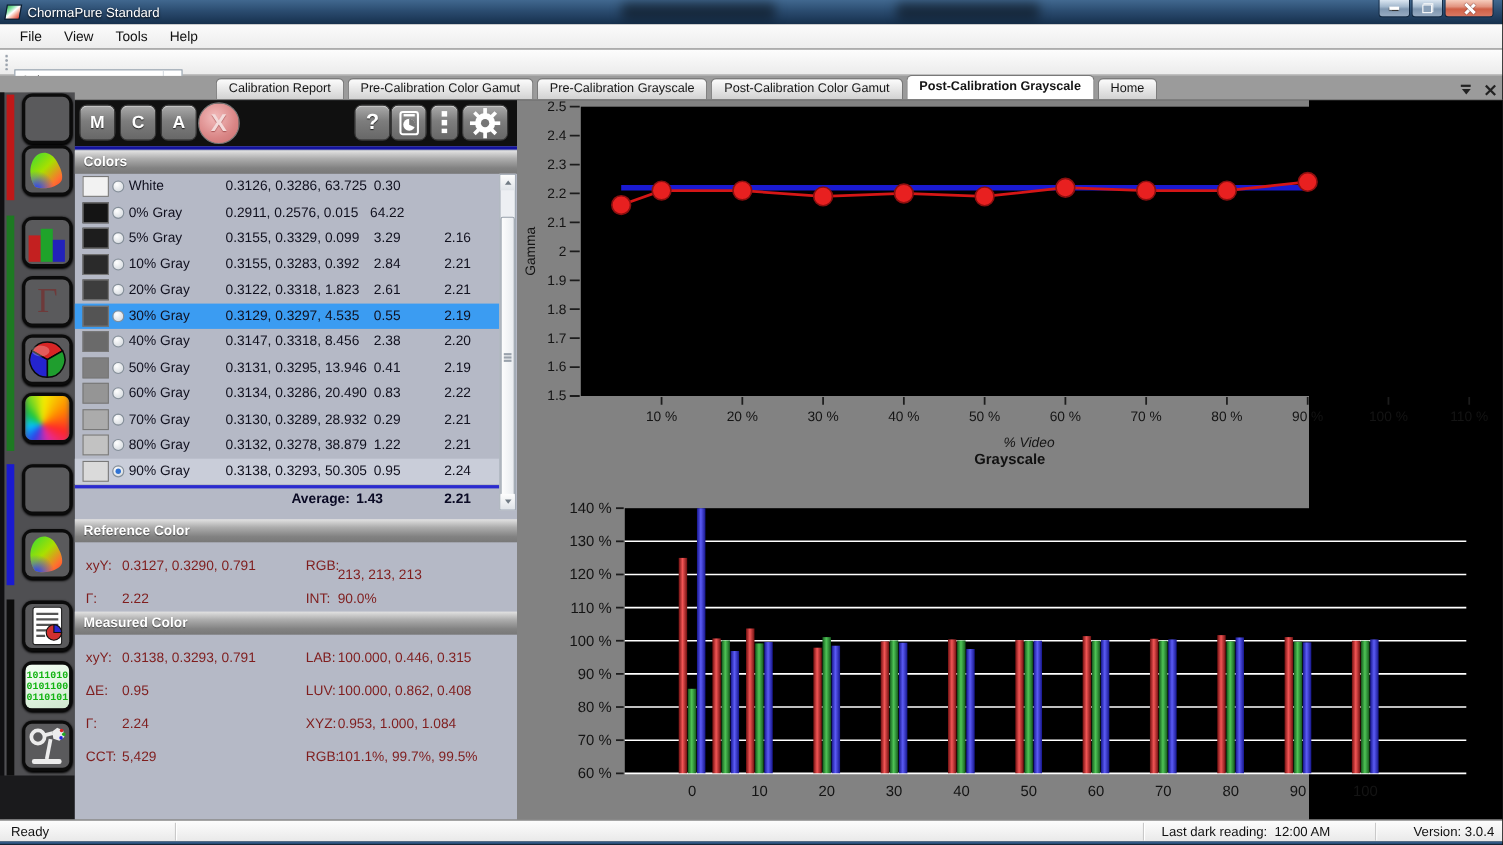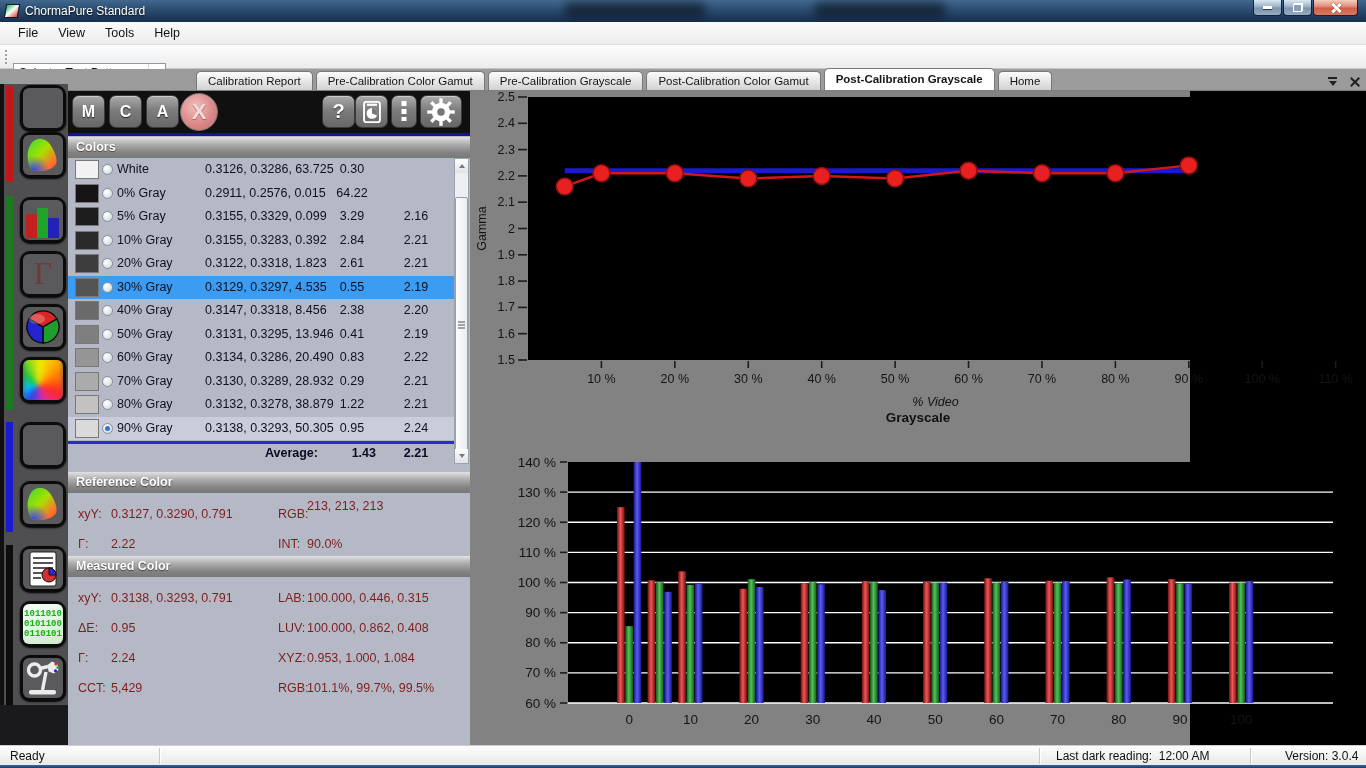--- a/index.html
+++ b/index.html
@@ -72,21 +72,21 @@
 .radio{position:absolute;left:34px;top:6px;width:11px;height:11px;border-radius:50%;border:1px solid #858f99;background:radial-gradient(circle at 35% 30%,#fff,#cdd3d9)}
 .radio.checked::after{content:"";position:absolute;left:2px;top:2px;width:5px;height:5px;border-radius:50%;background:#2f72d4}
 .ccell{position:absolute;top:4px;font-size:12.5px;color:#10101e;white-space:nowrap}
 .c-label{left:49px}.c-xyy{left:137px}
 .c-de{left:254px;width:60px;text-align:center}
 .c-gamma{left:318px;width:60px;text-align:center}
 .avg-sep{position:absolute;left:0;top:350px;width:386px;height:2.5px;background:#2a2ace}
 .avg-row{position:absolute;left:0;top:353px;width:386px;height:19px}
 .avg-row .cc{position:absolute;top:2px;font-weight:bold;color:#0a0a24;font-size:12.5px}
 .a-label{left:137px;width:113px;text-align:right}
-.a-de{left:248px;width:60px;text-align:right}
+.a-de{left:238px;width:60px;text-align:center}
 .a-gamma{left:318px;width:60px;text-align:center}
 
 .vscroll{position:absolute;right:1px;top:67px;width:15px;height:306px;background:#edeff3;border:1px solid #9ba4af}
 .sb-btn{position:absolute;left:0;width:13px;height:14px;background:linear-gradient(#fdfdfd,#dfe3e8);display:flex;align-items:center;justify-content:center}
 .sb-up{top:0}.sb-down{bottom:0}
 .tri-up-s{width:0;height:0;border-left:3.5px solid transparent;border-right:3.5px solid transparent;border-bottom:4px solid #707a84}
 .tri-down-s{width:0;height:0;border-left:3.5px solid transparent;border-right:3.5px solid transparent;border-top:4px solid #707a84}
 .sb-thumb{position:absolute;left:0;top:38px;width:13px;height:254px;background:linear-gradient(90deg,#fdfdfd,#e9ecf0);border:1px solid #98a0aa;border-radius:2px}
 .sb-grip{position:absolute;left:2px;top:50%;width:7px;height:1.5px;background:#9aa2ac;box-shadow:0 -3px 0 #9aa2ac,0 3px 0 #9aa2ac}
 
@@ -441,21 +441,21 @@
       <div class="sb-btn sb-down">
           <div class="tri-down-s"></div>
         </div>
     </div>
 
     <div class="sect-header" style="top:381px">Reference Color</div>
     <div class="fieldgrid" style="top:408px;height:57px">
         <div class="fld" style="left: 10px; top: 8px;">xyY:</div>
         <div class="fld" style="left: 43px; top: 8px;">0.3127, 0.3290, 0.791</div>
         <div class="fld" style="left: 210px; top: 8px;">RGB:</div>
-        <div class="fld" style="left: 239px; top: 0;">213, 213, 213</div>
+        <div class="fld" style="left: 239px; top: 16px;">213, 213, 213</div>
         <div class="fld" style="left: 10px; top: 38px;">Γ:</div>
         <div class="fld" style="left: 43px; top: 38px;">2.22</div>
         <div class="fld" style="left: 210px; top: 38px;">INT:</div>
         <div class="fld" style="left: 239px; top: 38px;">90.0%</div>
       </div>
 
     <div class="sect-header" style="top:465px">Measured Color</div>
     <div class="fieldgrid" style="top:492px;height:130px">
         <div class="fld" style="left: 10px; top: 8px;">xyY:</div>
         <div class="fld" style="left: 43px; top: 8px;">0.3138, 0.3293, 0.791</div>

